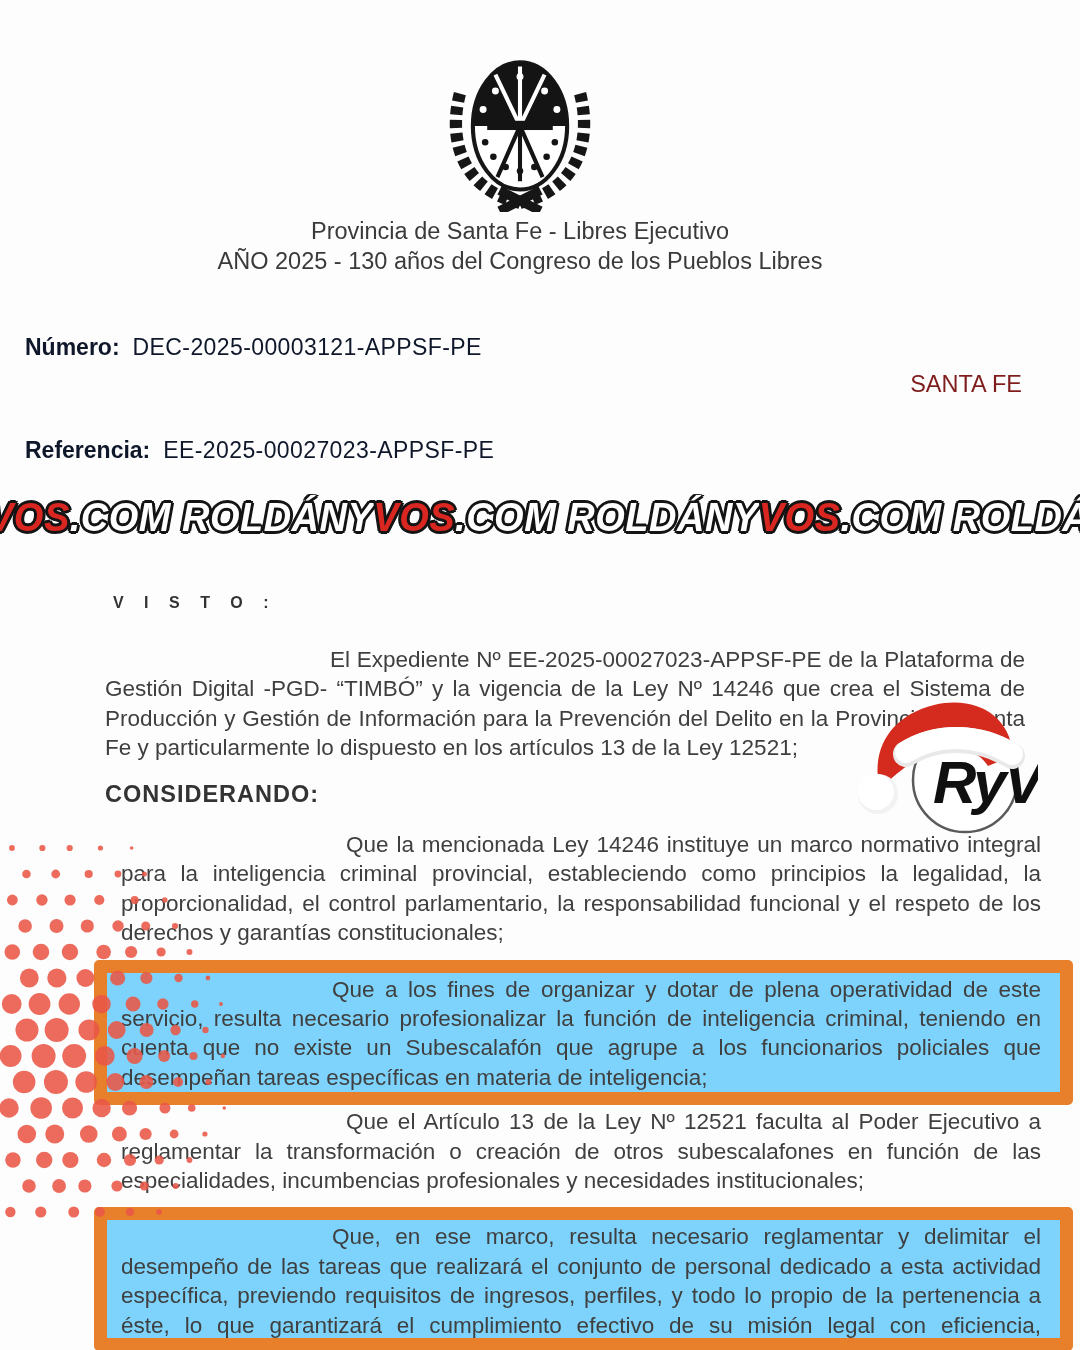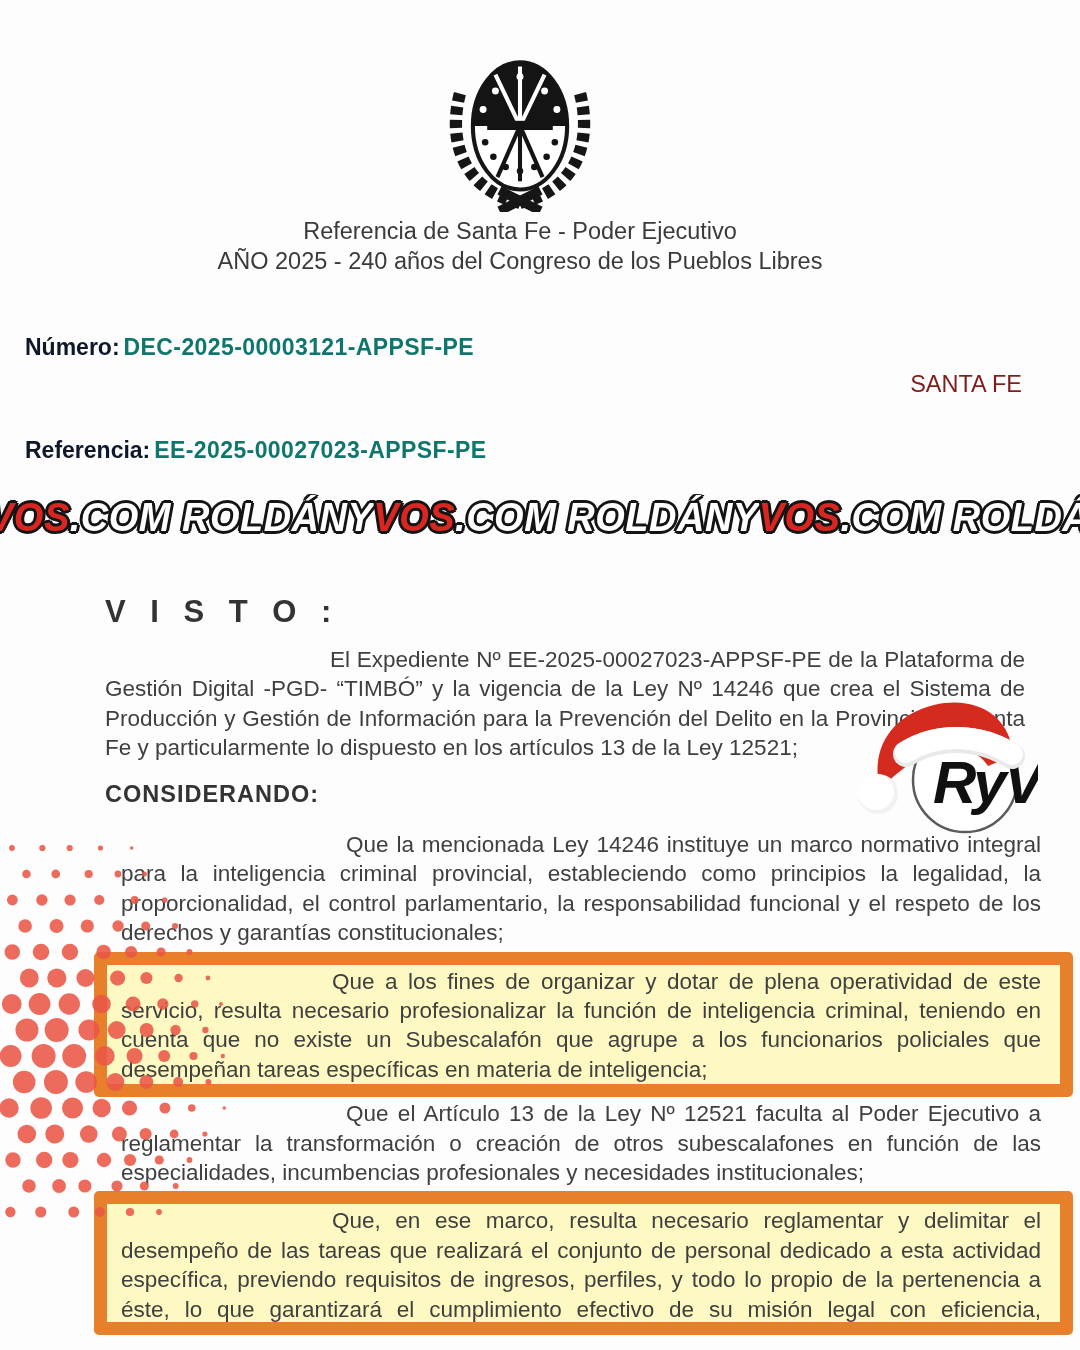--- a/index.html
+++ b/index.html
@@ -9,51 +9,51 @@
   }
   
   .crest{position:absolute;left:438px;top:46px;width:164px;height:166px;}
   
   .org-block{position:absolute;left:10px;right:50px;top:216px;text-align:center;
     font-size:23.5px;line-height:30px;color:#3a3a3a;}
   .meta-line{position:absolute;font-size:23px;white-space:nowrap;}
   .meta-num{left:25px;top:334px;}
   .meta-ref{left:25px;top:437px;}
   .label{font-weight:bold;color:#0f172a;}
-  .value{margin-left:4px;color:#0f766e;letter-spacing:.4px;font-weight:bold;}
+  .value{margin-left:13px;color:#0f172a;letter-spacing:.4px;}
   .place-date{position:absolute;right:58px;top:368px;text-align:right;
     font-size:23.5px;line-height:33px;color:#7f1d1d;}
   
   .watermark{
     position:absolute;left:-12px;top:496px;width:1100px;overflow:hidden;
     white-space:nowrap;font-weight:bold;font-style:italic;
     font-size:38px;letter-spacing:0.5px;transform:scaleY(1.08);
     user-select:none;z-index:3;
   }
   .wm-seg{
     color:#ffffff;
     text-shadow:-2px -2px 0 #141414,2px -2px 0 #141414,-2px 2px 0 #141414,
       2px 2px 0 #141414,-3px 0 0 #141414,3px 0 0 #141414,0 -3px 0 #141414,0 3px 0 #141414;
   }
   .wm-seg.red{color:#d92621;}
   .wm-seg.gap{margin-left:11px;}
   
   .section-label{position:absolute;left:105px;font-weight:bold;color:#333333;}
-  .visto-label{top:594px;font-size:31px;letter-spacing:8px;}
+  .visto-label{top:594px;font-size:16px;letter-spacing:8px;margin-left:8px;}
   .considerando-label{top:781px;font-size:23.5px;letter-spacing:1px;text-align:center;}
   .par{
     font-size:22.5px;line-height:29.4px;text-align:justify;text-indent:225px;
     color:#3f3f3f;margin:0;
   }
   .visto-par{position:absolute;left:105px;top:645px;width:920px;}
   .considerando-list{position:absolute;left:16px;top:830px;width:1080px;}
   .flow-par{margin:0 55px 3px 105px;}
   .highlight-box{
-    margin:4px 23px 2px 78px;
-    border:13px solid #e8802b;border-radius:5px;background:#fef9c3;
+    margin:12px 23px 2px 78px;
+    border:13px solid #e8802b;border-radius:5px;background:#7dd3fc;
     box-sizing:border-box;
   }
   .highlight-box .par{padding:2px 19px 0 14px;text-indent:211px;}
   .highlight-box.clipped{height:144px;overflow:hidden;}
   
   .dots-decoration{position:absolute;left:0;top:820px;width:300px;height:420px;
     z-index:9;pointer-events:none;opacity:.88;}
   .rv-logo{position:absolute;left:838px;top:690px;width:200px;height:152px;
     z-index:9;pointer-events:none;}
 </style>
@@ -92,22 +92,22 @@
     <circle cx="46" cy="94" r="3.2" fill="#141414"></circle>
     <circle cx="54" cy="108" r="3.2" fill="#141414"></circle>
     <circle cx="66" cy="118" r="3.2" fill="#141414"></circle>
     <circle cx="94" cy="118" r="3.2" fill="#141414"></circle>
     <circle cx="106" cy="108" r="3.2" fill="#141414"></circle>
     <circle cx="114" cy="94" r="3.2" fill="#141414"></circle>
     <circle cx="80" cy="122" r="3.2" fill="#141414"></circle>
   </svg>
 
   <div class="org-block">
-    <div>Referencia de Santa Fe - Poder Ejecutivo</div>
-    <div>AÑO 2025 - 240 años del Congreso de los Pueblos Libres</div>
+    <div>Provincia de Santa Fe - Libres Ejecutivo</div>
+    <div>AÑO 2025 - 130 años del Congreso de los Pueblos Libres</div>
   </div>
 
   <div class="meta-line meta-num">
     <span class="label">Número:</span><span class="value">DEC-2025-00003121-APPSF-PE</span>
   </div>
 
   <div class="place-date">
     <div>SANTA FE</div>
   </div>
 

